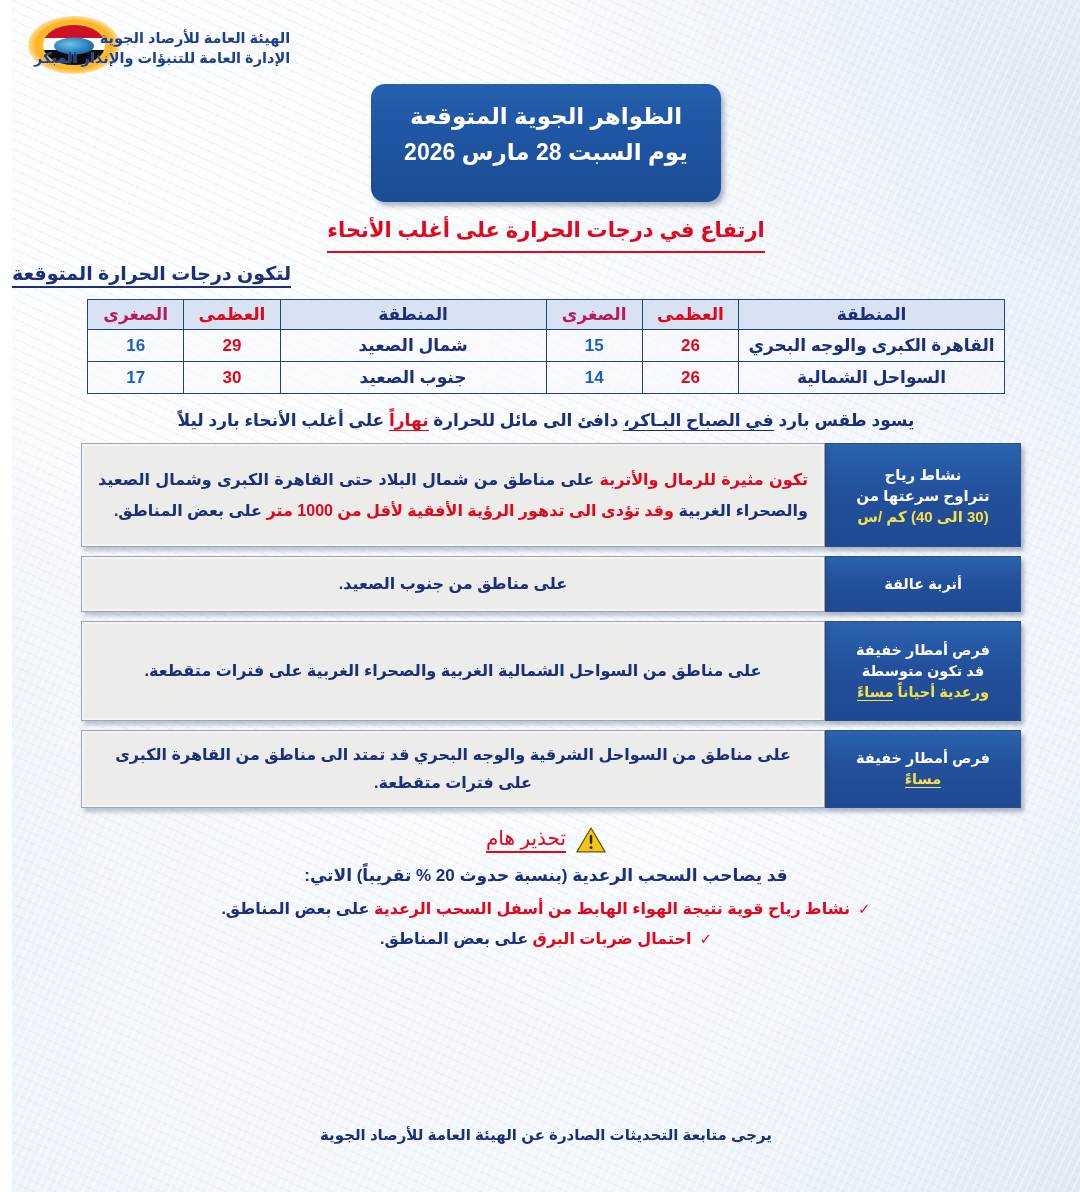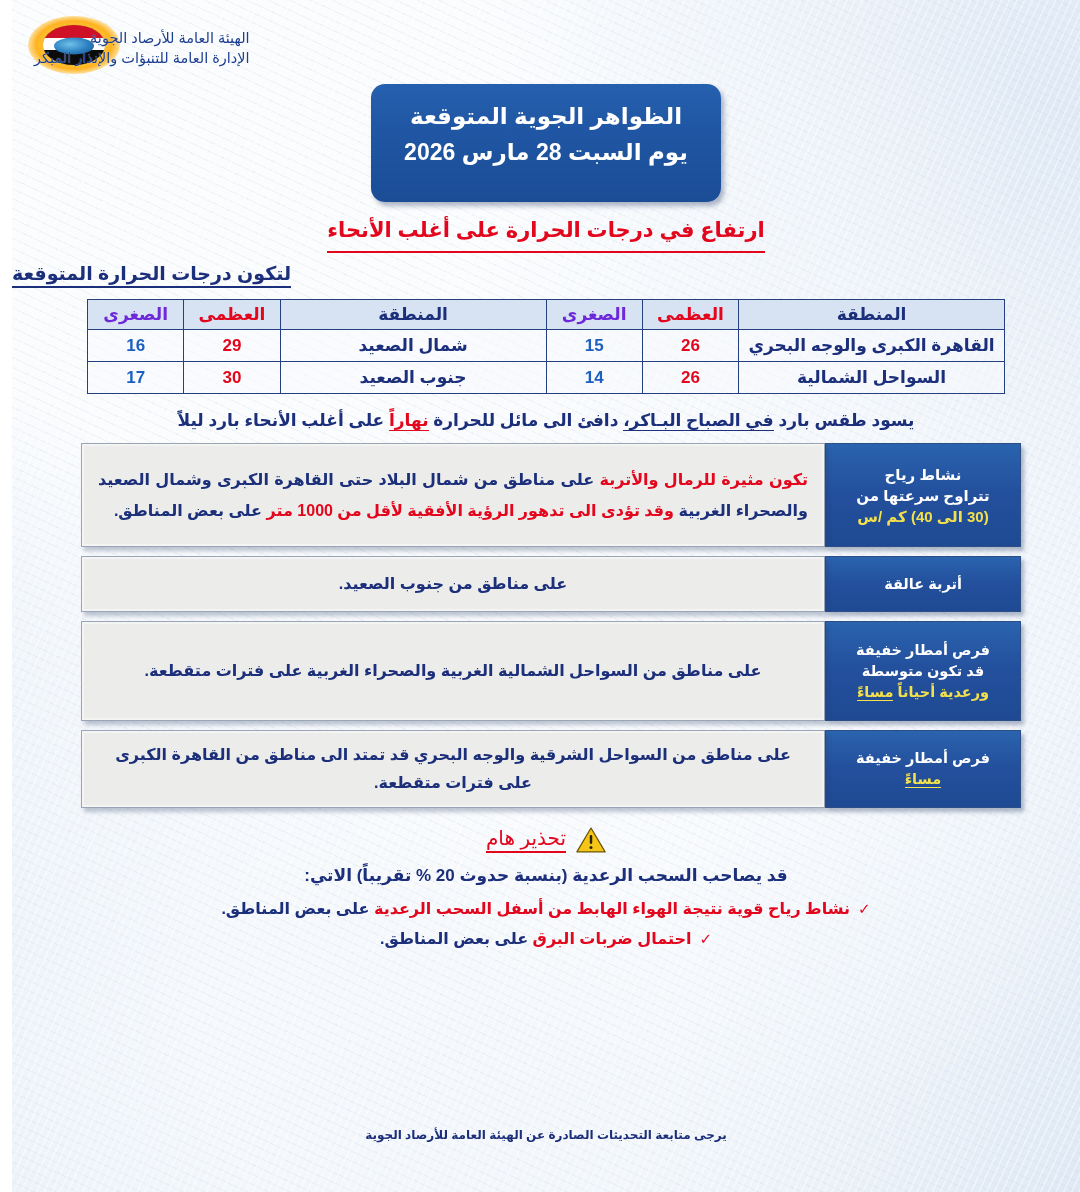--- a/index.html
+++ b/index.html
@@ -95,21 +95,21 @@
     background: radial-gradient(ellipse at 40% 40%, #6fc2e8 0%, #2a7fc0 55%, #1b4f80 100%);
   }
 
   .org-lines {
     position: absolute;
     top: 28px;
     left: 22px;
     text-align: right;
     direction: rtl;
     color: #1c3f8f;
-    font-weight: normal;
+    font-weight: bold;
     font-size: 14.5px;
     line-height: 20px;
     text-shadow: 0 0 1px rgba(255,255,255,0.7);
   }
 
   
   .title-wrap {
     display: flex;
     justify-content: center;
     margin-top: 6px;
@@ -173,21 +173,21 @@
     font-size: 17px;
     text-align: center;
     padding: 0 6px;
   }
   table.temps thead th {
     background: #d7e3f2;
     height: 29px;
   }
   th.region-head { color: #1c2f7a; }
   th.max-head { color: #e3071d; }
-  th.min-head { color: #6d28d9; }
+  th.min-head { color: #be185d; }
   td.region { color: #1c2f7a; font-size: 17px; }
   td.max { color: #e3071d; font-size: 19px; }
   td.min { color: #1d5fbf; font-size: 19px; }
 
   .col-region { width: 29%; }
   .col-max { width: 10.5%; }
   .col-min { width: 10.5%; }
 
   
   .summary {
@@ -310,21 +310,21 @@
     position: absolute;
     left: 0;
     right: 0;
     bottom: 42px;
     text-align: center;
     direction: rtl;
   }
   .footer .l1 {
     color: #1c2f7a;
     font-weight: bold;
-    font-size: 12px;
+    font-size: 15px;
     line-height: 30px;
   }
   .footer .l2 {
     color: #e3071d;
     font-weight: bold;
     font-size: 16.5px;
     line-height: 30px;
   }
 </style>
 </head>

